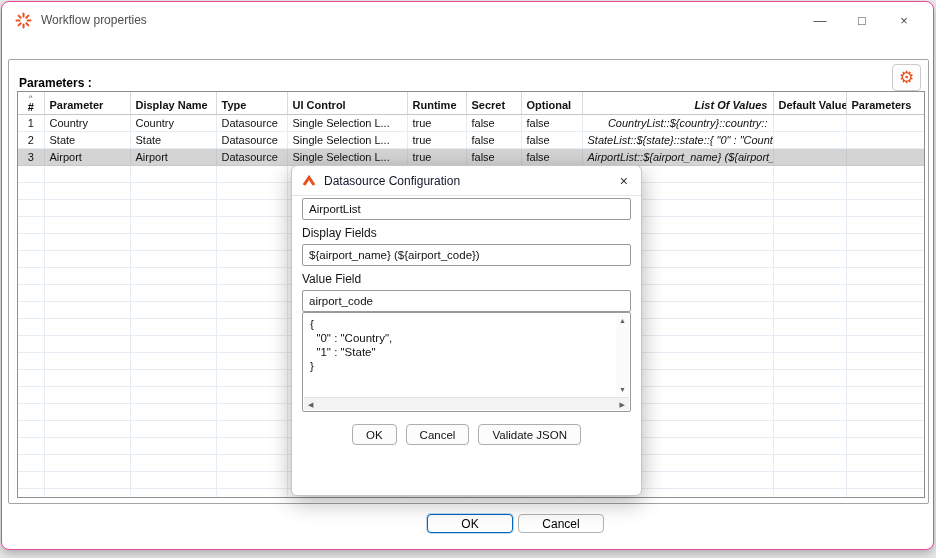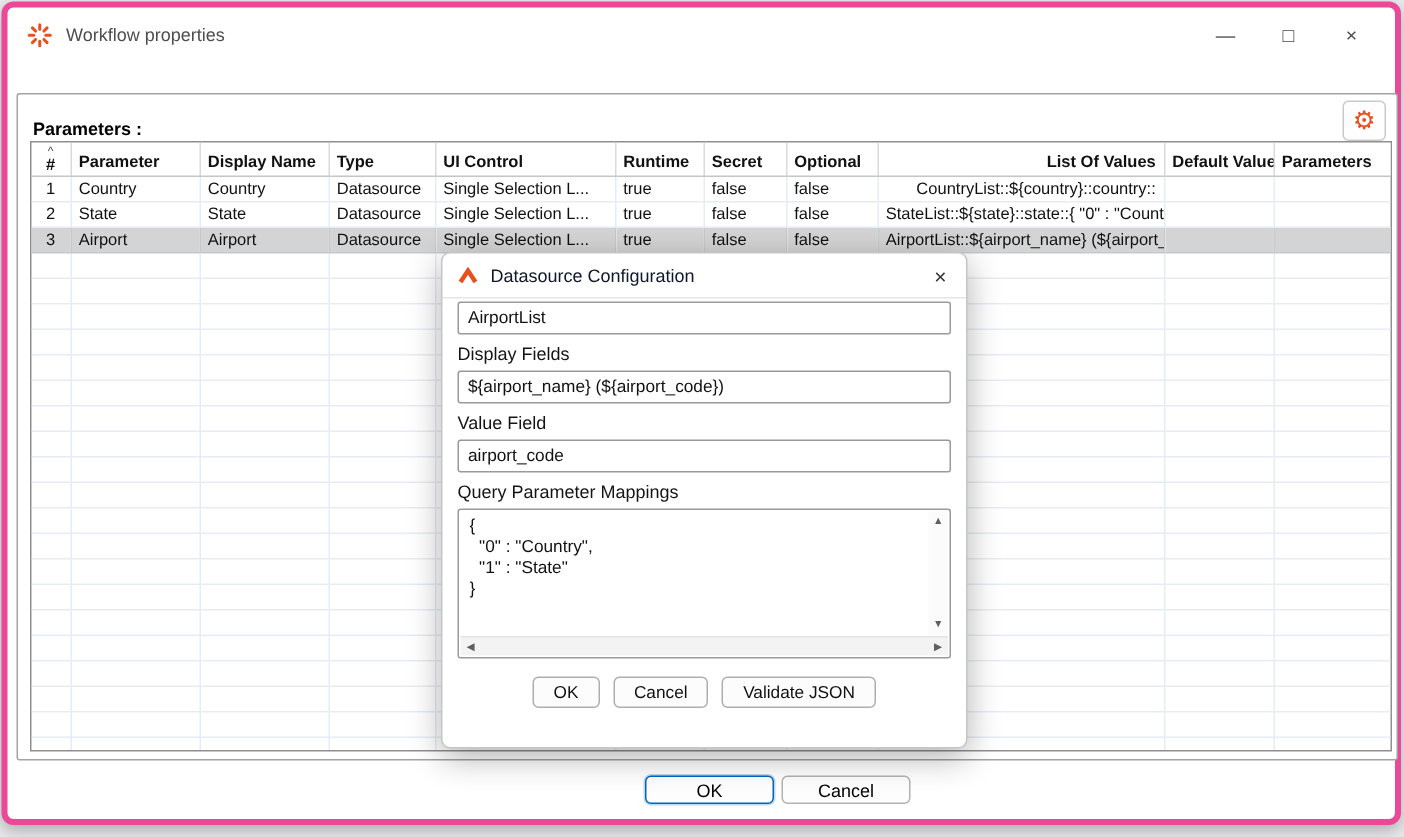--- a/index.html
+++ b/index.html
@@ -6,21 +6,21 @@
   html,body { width:936px; height:558px; }
   body {
     position: relative;
     background: #e9eaeb;
     font-family: "Liberation Sans", sans-serif;
     overflow: hidden;
     color:#111;
   }
   .window {
     position:absolute; left:1px; top:1px; width:933px; height:549px;
-    background:#fff; border:4px solid #ec4899; border-radius:8px;
+    background:#fff; border:1px solid #ec4899; border-radius:8px;
     box-shadow:0 4px 10px rgba(0,0,0,.25);
   }
   
   .titlebar { position:relative; height:36px; display:flex; align-items:center; padding-left:13px; }
   .app-icon { width:17px; height:17px; display:flex; }
   .title-text { font-size:12px; color:#4d4d4d; margin-left:9px; }
   .win-controls { position:absolute; right:8px; top:0; height:36px; display:flex; align-items:center; }
   .win-btn { width:42px; height:30px; display:flex; align-items:center; justify-content:center;
              color:#4a4a4a; font-size:13px; cursor:default; }
   
@@ -39,21 +39,21 @@
               color:#e8501e; font-size:17px; }
   
   .table-wrap { position:absolute; left:8px; top:31px; width:908px; height:407px;
                 overflow:hidden; border:1px solid #8f8f8f; background:#fff; }
   table { border-collapse:collapse; table-layout:fixed; width:906px; font-size:11px; }
   th { height:22px; border-right:1px solid #dadada; border-bottom:1px solid #c6c6c6;
        padding:0 5px; text-align:left; font-weight:bold; white-space:nowrap; overflow:hidden;
        vertical-align:bottom; padding-bottom:3px; background:#fff; }
   td { height:17px; border-right:1px solid #e6ecf3; border-bottom:1px solid #e6ecf3;
        padding:0 5px; white-space:nowrap; overflow:hidden; }
-  th.right, td.right { text-align:right; }
+  th.right, td.right { text-align:right;font-style:italic; }
   th.c-num { text-align:center; padding-bottom:1px; }
   td.c-num { text-align:center; }
   .caret { font-size:8px; line-height:6px; color:#444; text-align:center; font-weight:normal; }
   tr.selected td { background:#d4d4d4; border-color:#c6c9cc; }
   
   .modal { position:absolute; left:289px; top:163px; width:351px; height:331px;
            background:#fff; border:1px solid #c6c6c6; border-radius:6px;
            box-shadow:0 6px 22px rgba(0,0,0,.3); z-index:10; }
   .modal-title { height:30px; display:flex; align-items:center; padding:0 10px;
                  border-bottom:1px solid #e5e5e5; }
@@ -477,21 +477,20 @@
 
     <div class="modal-body">
       <input class="txt-input" value="AirportList" style="">
 
       <div class="field-label">Display Fields</div>
       <input class="txt-input" value="${airport_name} (${airport_code})" style="">
 
       <div class="field-label">Value Field</div>
       <input class="txt-input" value="airport_code" style="">
 
-      <div class="field-label">Query Parameter Mappings</div>
       <div class="json-box">
         <div class="json-text">{
   "0" : "Country",
   "1" : "State"
 }</div>
         <div class="vscroll">
           <span class="scroll-arrow">▲</span>
           <span class="scroll-arrow">▼</span>
         </div>
         <div class="hscroll">

